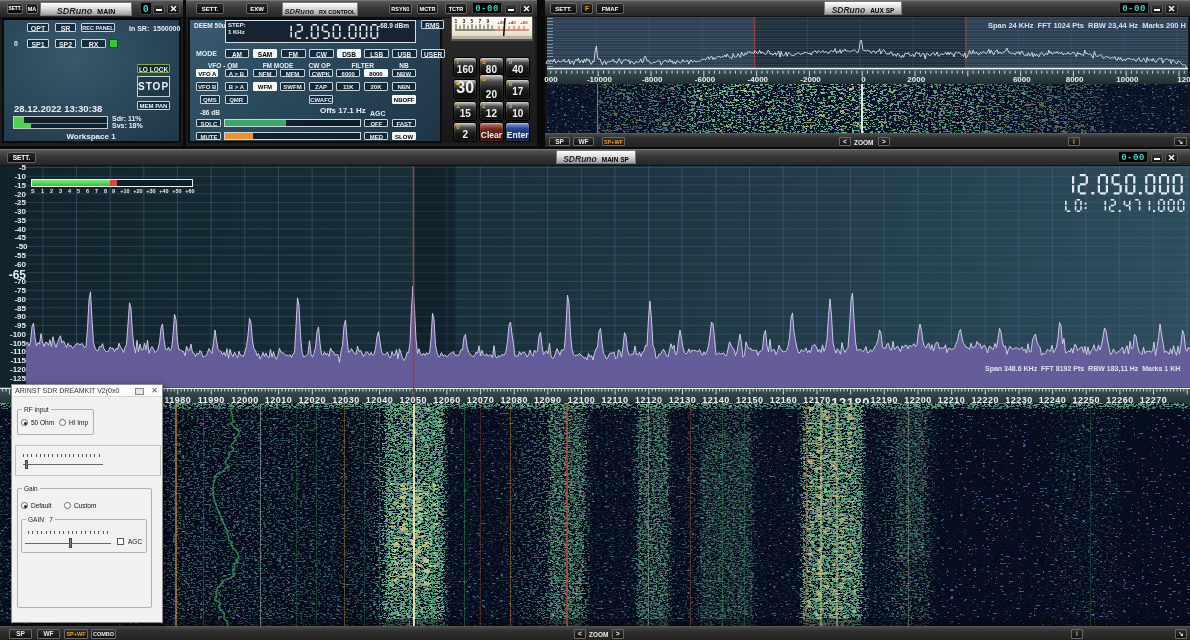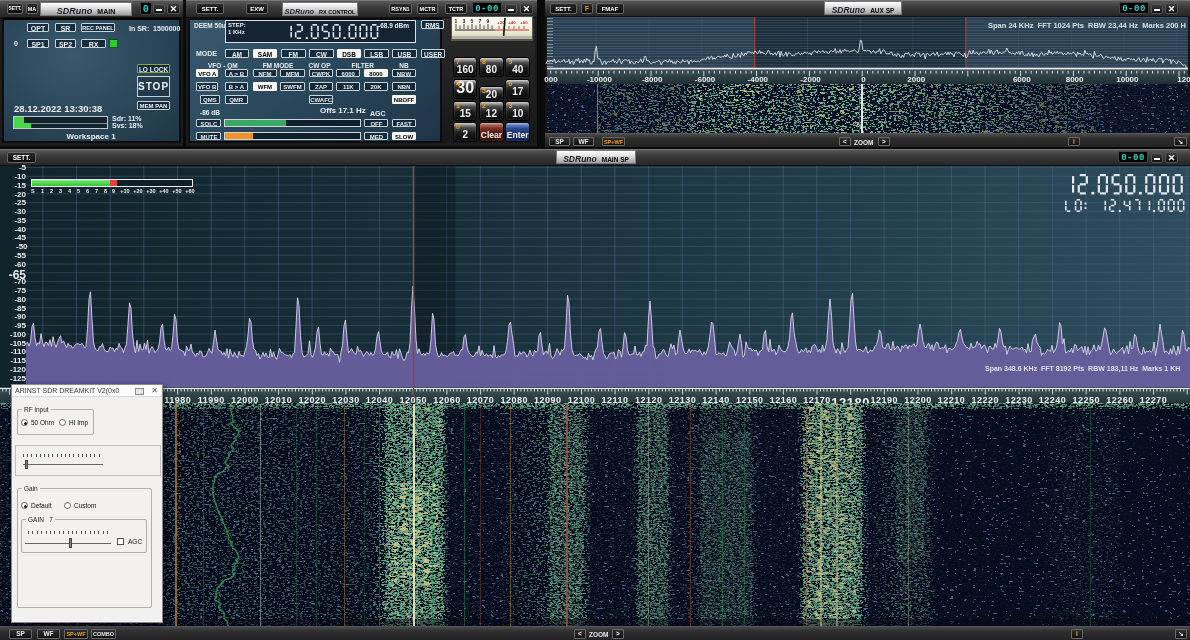--- a/index.html
+++ b/index.html
@@ -1014,21 +1014,21 @@
         <div style="position:absolute;left:2px;top:0px;color:#f0a020;font-size:7px;font-weight:bold;">8</div>
       </div>
 <div class="abs" style="left:319.4px;top:57.4px;width:24.6px;height:20px;background:linear-gradient(#d8d8d8 0%,#9a9a9a 10%,#4a4a4a 26%,#1c1c1c 55%,#0a0a0a 100%);border:1px solid #000;border-radius:3px;box-shadow:inset 0 0 2px rgba(255,255,255,.25);">
         <div style="position:absolute;left:0;right:0;bottom:1px;text-align:center;color:#f2f2f2;font-size:10px;font-weight:bold;">40</div>
         <div style="position:absolute;left:2px;top:0px;color:#f0a020;font-size:7px;font-weight:bold;">9</div>
       </div>
 <div class="abs" style="left:266.9px;top:79.2px;width:24.6px;height:20px;background:linear-gradient(#d8d8d8 0%,#9a9a9a 10%,#4a4a4a 26%,#1c1c1c 55%,#0a0a0a 100%);border:1px solid #000;border-radius:3px;box-shadow:inset 0 0 2px rgba(255,255,255,.25);">
         <div style="position:absolute;left:0;right:0;bottom:1px;text-align:center;color:#f2f2f2;font-size:16px;font-weight:bold;">30</div>
         <div style="position:absolute;left:2px;top:0px;color:#f0a020;font-size:7px;font-weight:bold;">4</div>
       </div>
-<div class="abs" style="left:293.1px;top:86px;width:24.6px;height:16px;background:linear-gradient(#d8d8d8 0%,#9a9a9a 10%,#4a4a4a 26%,#1c1c1c 55%,#0a0a0a 100%);border:1px solid #000;border-radius:3px;box-shadow:inset 0 0 2px rgba(255,255,255,.25);text-decoration:underline;">
+<div class="abs" style="left:293.1px;top:74px;width:24.6px;height:28px;background:linear-gradient(#d8d8d8 0%,#9a9a9a 10%,#4a4a4a 26%,#1c1c1c 55%,#0a0a0a 100%);border:1px solid #000;border-radius:3px;box-shadow:inset 0 0 2px rgba(255,255,255,.25);text-decoration:underline;">
         <div style="position:absolute;left:0;right:0;bottom:1px;text-align:center;color:#f2f2f2;font-size:10px;font-weight:bold;">20</div>
         <div style="position:absolute;left:2px;top:0px;color:#f0a020;font-size:7px;font-weight:bold;">5</div>
       </div>
 <div class="abs" style="left:319.4px;top:79.2px;width:24.6px;height:20px;background:linear-gradient(#d8d8d8 0%,#9a9a9a 10%,#4a4a4a 26%,#1c1c1c 55%,#0a0a0a 100%);border:1px solid #000;border-radius:3px;box-shadow:inset 0 0 2px rgba(255,255,255,.25);">
         <div style="position:absolute;left:0;right:0;bottom:1px;text-align:center;color:#f2f2f2;font-size:10px;font-weight:bold;">17</div>
         <div style="position:absolute;left:2px;top:0px;color:#f0a020;font-size:7px;font-weight:bold;">6</div>
       </div>
 <div class="abs" style="left:266.9px;top:100.8px;width:24.6px;height:20px;background:linear-gradient(#d8d8d8 0%,#9a9a9a 10%,#4a4a4a 26%,#1c1c1c 55%,#0a0a0a 100%);border:1px solid #000;border-radius:3px;box-shadow:inset 0 0 2px rgba(255,255,255,.25);">
         <div style="position:absolute;left:0;right:0;bottom:1px;text-align:center;color:#f2f2f2;font-size:10px;font-weight:bold;">15</div>
         <div style="position:absolute;left:2px;top:0px;color:#f0a020;font-size:7px;font-weight:bold;">1</div>

